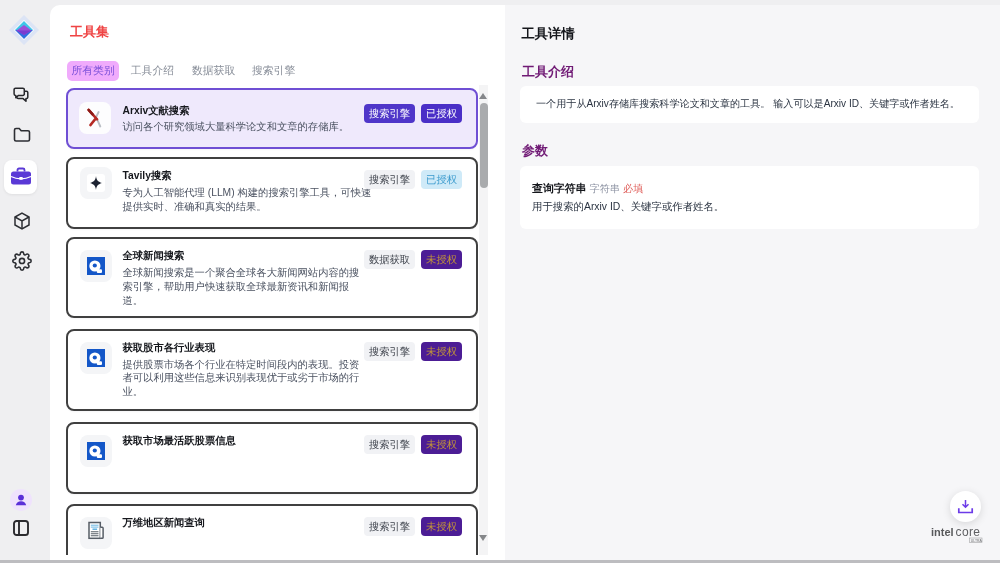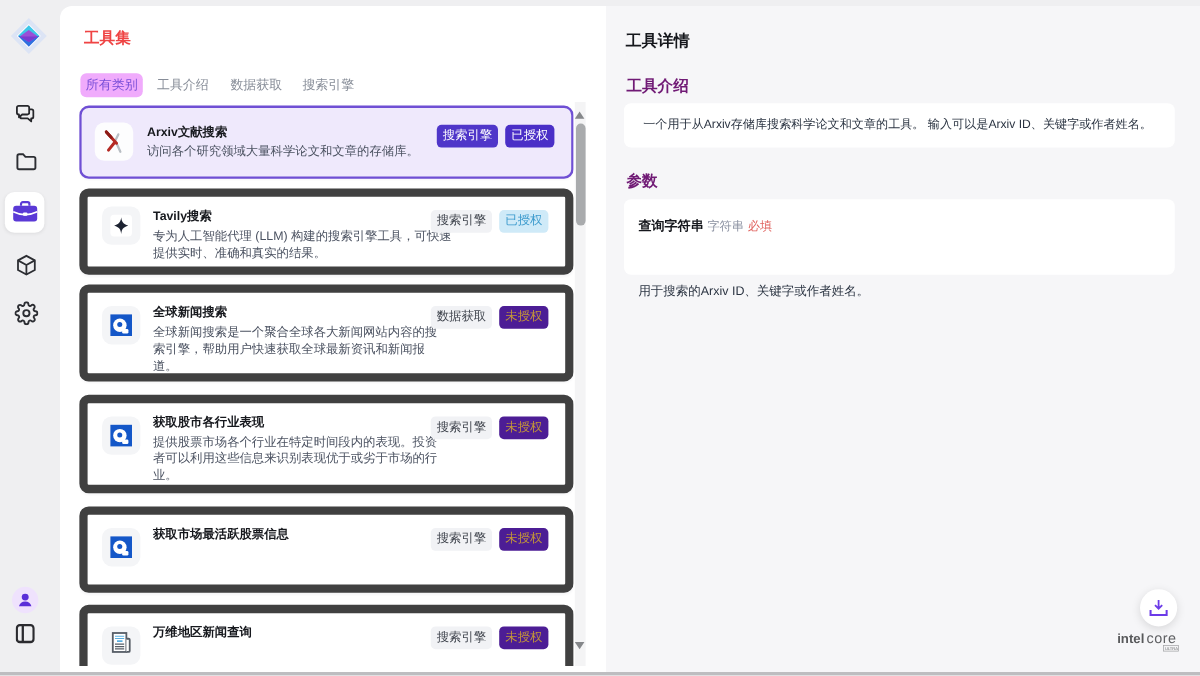--- a/index.html
+++ b/index.html
@@ -17,21 +17,21 @@
 
 
 .panel { position:absolute; left:50px; top:5px; width:455px; height:555px; background:#fff; border-radius:10px 0 0 0; }
 .h1 { position:absolute; left:20px; top:18px; font-size:13px; font-weight:bold; color:#ef4444; }
 .tabs { position:absolute; left:0; top:56px; width:350px; height:18px; }
 .tab { position:absolute; top:0; font-size:10.8px; color:#878d98; padding:3px 0; }
 .tab.on { background:#f0abfc; color:#7a4fd8; border-radius:5px; padding:3px 4.5px; margin-left:-4.5px; }
 
 
 .list { position:absolute; left:16px; top:78px; width:412px; height:472px; overflow:hidden; }
-.card { position:absolute; left:0; width:412px; background:#fff; border:7px solid #404040; border-radius:8px; box-shadow:0 1px 2px rgba(30,35,50,.04); }
+.card { position:absolute; left:0; width:412px; background:#fff; border:2px solid #404040; border-radius:8px; box-shadow:0 1px 2px rgba(30,35,50,.04); }
 .card.sel { border:2px solid #6f4fd4; background:#efe9fc; }
 .icbox { position:absolute; left:12px; top:11px; width:32px; height:32px; border-radius:8px; background:#f4f5f7; }
 .card.sel .icbox { background:#fdfdfe; }
 .ct { position:absolute; left:54.5px; top:9px; font-size:10.3px; font-weight:bold; color:#16181d; line-height:15px; }
 .cd { position:absolute; left:54.5px; top:25px; font-size:10.3px; color:#4b5261; line-height:13.8px; width:258px; }
 .tags { position:absolute; right:14px; top:10.8px; display:flex; gap:6px; }
 .tag { display:block; height:19px; line-height:19px; padding:0 5px; font-size:10.3px; border-radius:4px; }
 .tg-n { background:#f1f2f5; color:#40454e; }
 .tg-b { background:#cfeaf8; color:#3c9bcd; }
 .tg-y { background:#4c1d95; color:#c39638; }
@@ -230,21 +230,21 @@
   <div class="dbox" style="top:81px; height:37px;">
     <div class="dtx" style="position:absolute; left:16px; top:11px; white-space:nowrap; font-size:10.1px; letter-spacing:0;">一个用于从Arxiv存储库搜索科学论文和文章的工具。 输入可以是Arxiv ID、关键字或作者姓名。</div>
   </div>
   <div class="d-h2" style="top:137px">参数</div>
   <div class="dbox" style="top:161px; height:63px;">
     <div style="position:absolute; left:12px; top:16px; font-size:10.9px;">
       <b style="color:#15171c">查询字符串</b>
       <span style="color:#8a90a0; font-size:10.2px;"> 字符串</span>
       <span style="color:#e0635f; font-size:10.2px;"> 必填</span>
     </div>
-    <div class="dtx" style="position:absolute; left:12px; top:34px; font-size:10.4px;margin-top:36px;">用于搜索的Arxiv ID、关键字或作者姓名。</div>
+    <div class="dtx" style="position:absolute; left:12px; top:34px; font-size:10.4px;">用于搜索的Arxiv ID、关键字或作者姓名。</div>
   </div>
 </div>
 
 <div class="dlbtn">
   <svg width="17" height="16" viewBox="0 0 17 16" style="position:absolute; left:7px; top:8px;" fill="none" stroke="#6c3be8" stroke-width="1.5">
     <path d="M8.5 1 v7 M5.5 5.2 L8.5 8.2 L11.5 5.2"></path>
     <path d="M1.8 9.3 v4.2 h13.4 v-4.2" stroke-width="1.7"></path>
   </svg>
 </div>
 <div class="intel">

